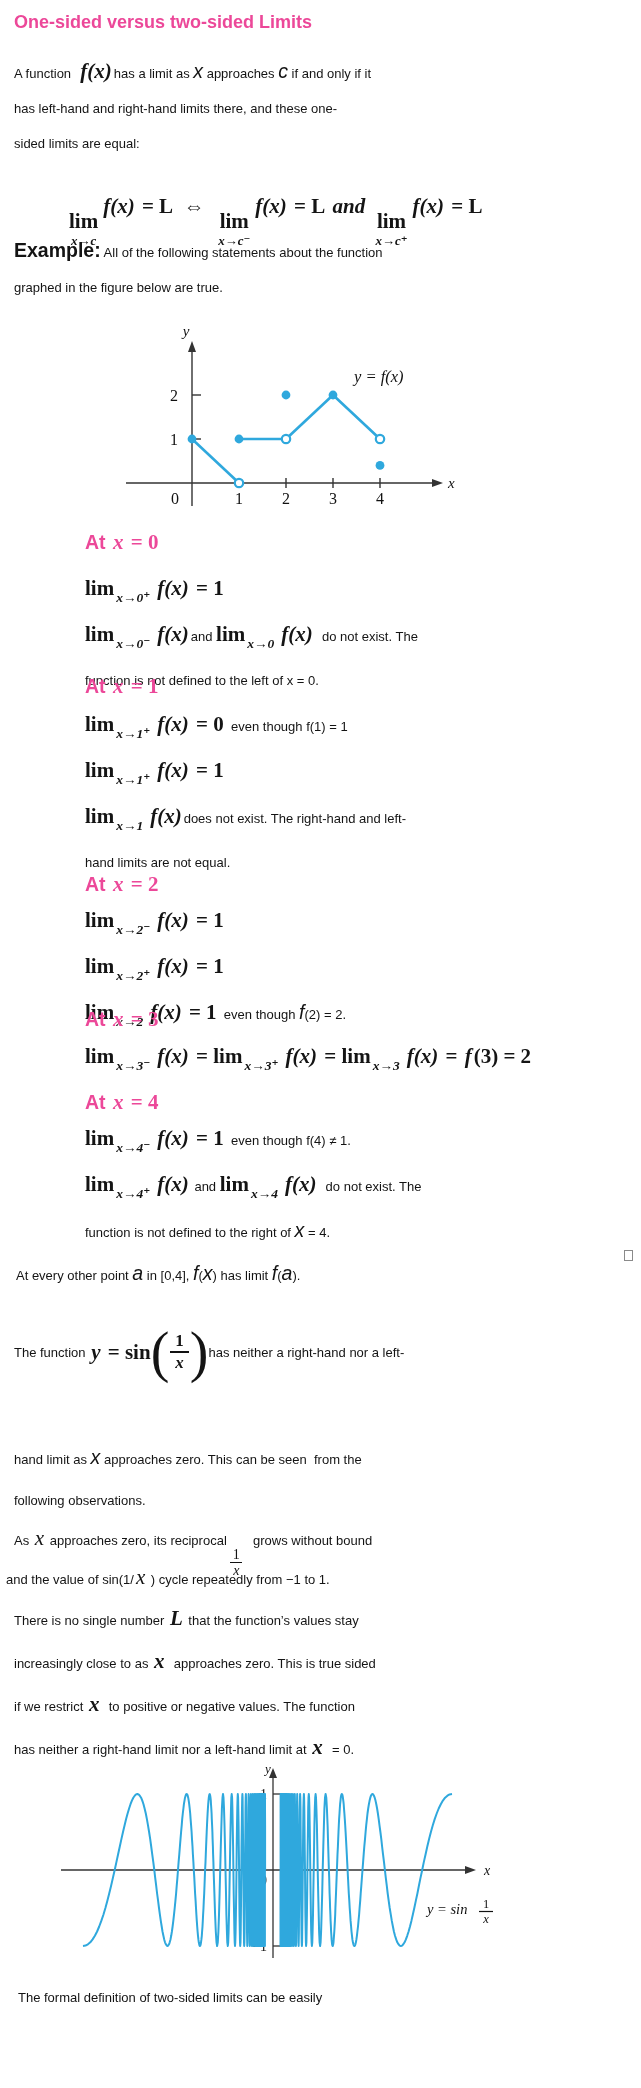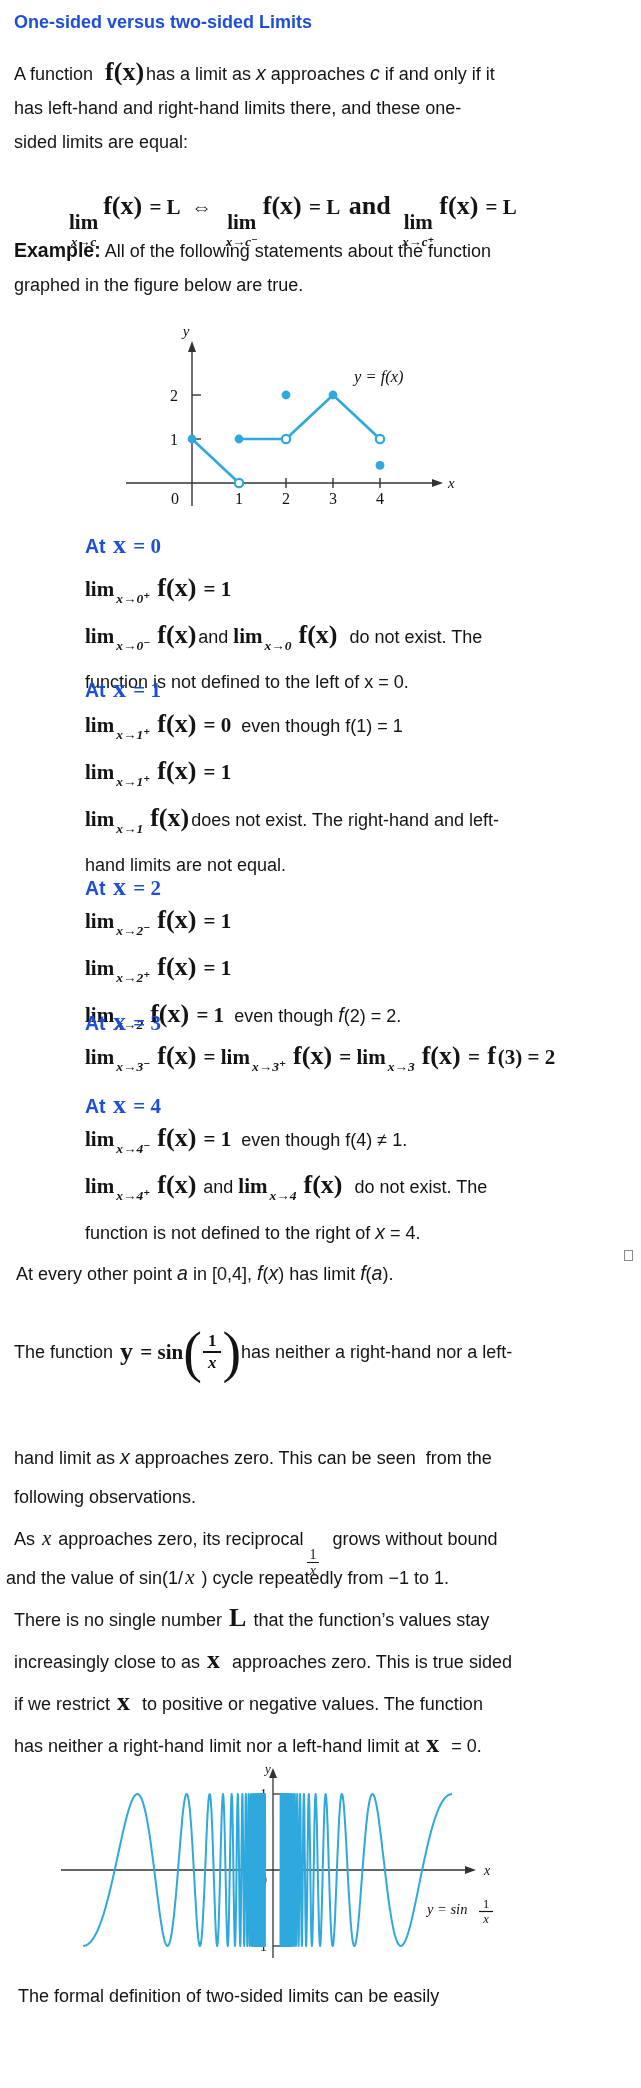--- a/index.html
+++ b/index.html
@@ -4,38 +4,38 @@
 <style>
   html,body{margin:0;padding:0;background:#fff;}
   body{width:641px;height:2088px;position:relative;font-family:"Liberation Sans",sans-serif;color:#141414;overflow:hidden;}
   .abs{position:absolute;}
   .line{white-space:pre;}
   .para{font-size:19.5px;}
   .page-title{font-size:18px;font-weight:700;}
   .sec-head{font-size:19.5px;font-weight:700;white-space:pre;}
   .mline-group .line{line-height:36px;}
   
-  .seg-t{font-size:18px;}
+  .seg-t{font-size:13px;}
   .seg-b{font-size:19.5px;font-weight:700;}
   .seg-ti{font-size:19.5px;font-style:italic;}
-  .seg-m{font-family:"Liberation Serif","DejaVu Serif",serif;font-weight:700;font-size:26px;margin:0 2px;}
+  .seg-m{font-family:"Liberation Serif","DejaVu Serif",serif;font-style:italic;font-weight:700;font-size:21px;margin:0 2px;}
   .seg-mi{font-family:"Liberation Serif","DejaVu Serif",serif;font-style:italic;font-size:21px;margin:0 2px;}
   .seg-mr{font-family:"Liberation Serif","DejaVu Serif",serif;font-weight:700;font-size:21px;}
   .seg-sub{font-family:"Liberation Serif","DejaVu Serif",serif;font-style:italic;font-weight:700;font-size:13.5px;vertical-align:-7px;margin:0 5px 0 2px;}
   .seg-limu{display:inline-flex;flex-direction:column;align-items:center;vertical-align:-15px;line-height:1;margin:0 3px;}
   .limu-t{font-family:"Liberation Serif","DejaVu Serif",serif;font-weight:700;font-size:21px;line-height:1;}
   .limu-b{font-family:"Liberation Serif","DejaVu Serif",serif;font-style:italic;font-weight:700;font-size:13px;line-height:1;margin-top:2px;}
   .seg-frac{display:inline-flex;flex-direction:column;align-items:center;margin:0 1px;}
   .seg-frac .fr-n{font-family:"Liberation Serif","DejaVu Serif",serif;font-weight:700;font-size:17px;padding:0 5px;line-height:1.15;}
   .seg-frac .fr-d{font-family:"Liberation Serif","DejaVu Serif",serif;font-weight:700;font-style:italic;font-size:17px;padding:0 5px;border-top:2px solid #111;line-height:1.2;}
   .seg-fracs{display:inline-flex;flex-direction:column;align-items:center;vertical-align:-14px;margin:0 3px;}
   .seg-fracs .fr-n{font-family:"Liberation Serif","DejaVu Serif",serif;font-size:14px;padding:0 3px;line-height:1.1;}
   .seg-fracs .fr-d{font-family:"Liberation Serif","DejaVu Serif",serif;font-style:italic;font-size:14px;padding:0 3px;border-top:1.5px solid #111;line-height:1.15;}
   .seg-paren{font-family:"Liberation Serif","DejaVu Serif",serif;font-size:56px;font-weight:400;line-height:1;}
-  .red{color:#1d4ed8;}
+  .red{color:#ec4899;}
   .formula{white-space:pre;line-height:52px;}
   .sin-line{display:flex;align-items:center;height:88px;}
   .sin-line span{white-space:pre;}
   .glyph-box{width:7px;height:9px;border:1px solid #8a8a8a;display:block;}
 </style>
 </head>
 <body>
 
 <div class="abs page-title red" style="left:14px;top:12px;">One-sided versus two-sided Limits</div>
 

